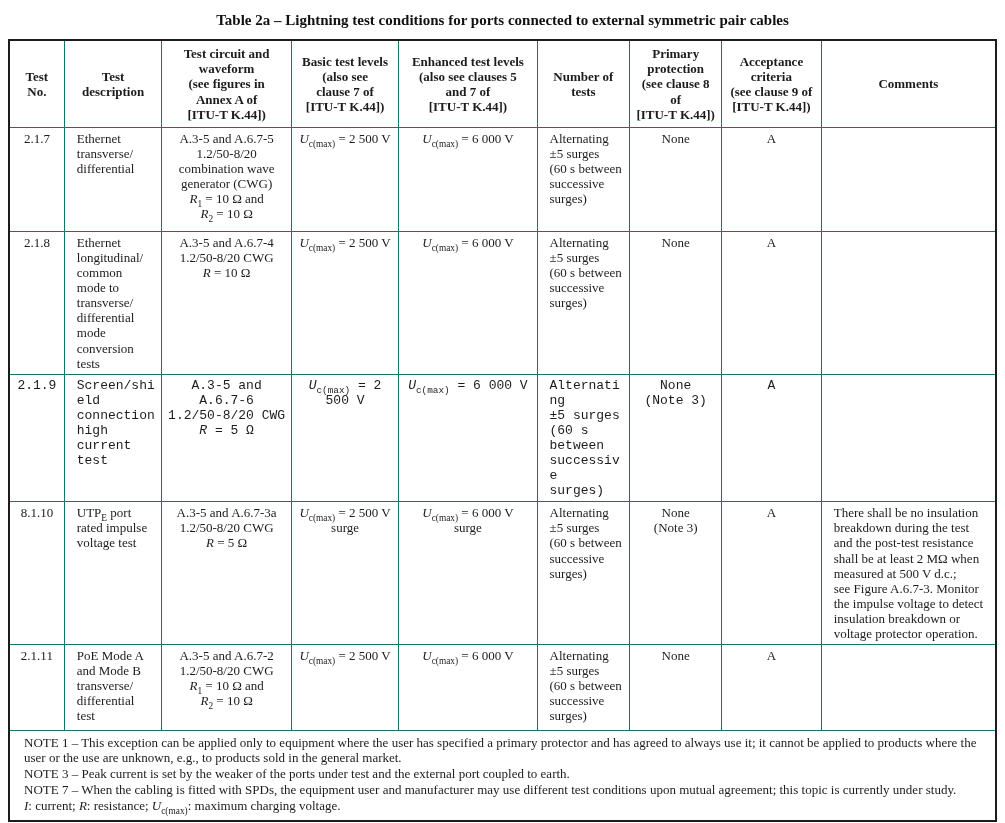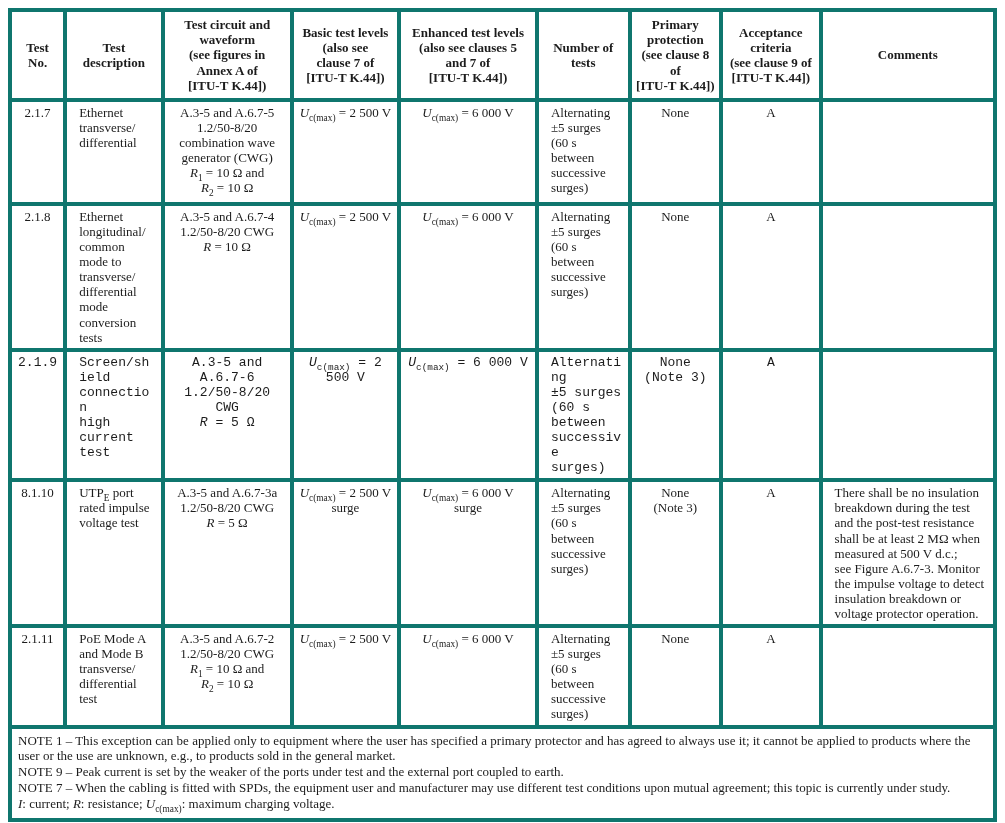--- a/index.html
+++ b/index.html
@@ -23,21 +23,21 @@
     margin: 4px 0 10px 0;
     color: #111;
   }
   table.main {
     border-collapse: collapse;
     width: 989px;
     table-layout: fixed;
     border: 2px solid #1c1c1c;
   }
   th, td {
-    border: 4px solid #0f766e;
+    border: 1px solid #0f766e;
     padding: 3px 5px;
     font-size: 13px;
     line-height: 1.16;
     vertical-align: top;
     overflow: hidden;
     word-wrap: break-word;
   }
   thead th {
     font-weight: bold;
     text-align: center;
@@ -50,31 +50,32 @@
   tr.r0 { height: 104px; }
   tr.r1 { height: 141px; }
   tr.r2 { height: 79px; font-family: Liberation Mono, monospace; }
   tr.r3 { height: 142px; }
   tr.r4 { height: 86px; }
   td.notes {
     padding: 4px 6px 6px 6px;
     text-align: left;
   }
   td.notes .note-line {
-    margin: 0 0 1px 0;
+    margin: 0 0 1px 8px;
   }
   sub {
     font-size: 0.72em;
     line-height: 0;
   }
 </style>
 </head>
 <body>
 
 <div class="page">
+  <div class="title">Table 2a – Lightning test conditions for ports connected to external symmetric pair cables</div>
 
   <table class="main">
     <colgroup>
       <col style="width:5.6%">
       <col style="width:9.9%">
       <col style="width:13.1%">
       <col style="width:10.9%">
       <col style="width:14.0%">
       <col style="width:9.4%">
       <col style="width:9.3%">
@@ -146,20 +147,20 @@
         <td class="c"><i>U</i><sub>c(max)</sub> = 2 500 V</td>
         <td class="c"><i>U</i><sub>c(max)</sub> = 6 000 V</td>
         <td class="l">Alternating<br>±5 surges<br>(60 s between<br>successive<br>surges)</td>
         <td class="c">None</td>
         <td class="c">A</td>
         <td class="l"></td>
       </tr>
       <tr>
         <td class="notes" colspan="9">
           <div class="note-line">NOTE 1 – This exception can be applied only to equipment where the user has specified a primary protector and has agreed to always use it; it cannot be applied to products where the user or the use are unknown, e.g., to products sold in the general market.</div>
-          <div class="note-line">NOTE 9 – Peak current is set by the weaker of the ports under test and the external port coupled to earth.</div>
+          <div class="note-line">NOTE 3 – Peak current is set by the weaker of the ports under test and the external port coupled to earth.</div>
           <div class="note-line">NOTE 7 – When the cabling is fitted with SPDs, the equipment user and manufacturer may use different test conditions upon mutual agreement; this topic is currently under study.</div>
           <div class="note-line"><i>I</i>: current; <i>R</i>: resistance; <i>U</i><sub>c(max)</sub>: maximum charging voltage.</div>
         </td>
       </tr>
     </tbody>
   </table>
 </div>
 
 </body></html>

